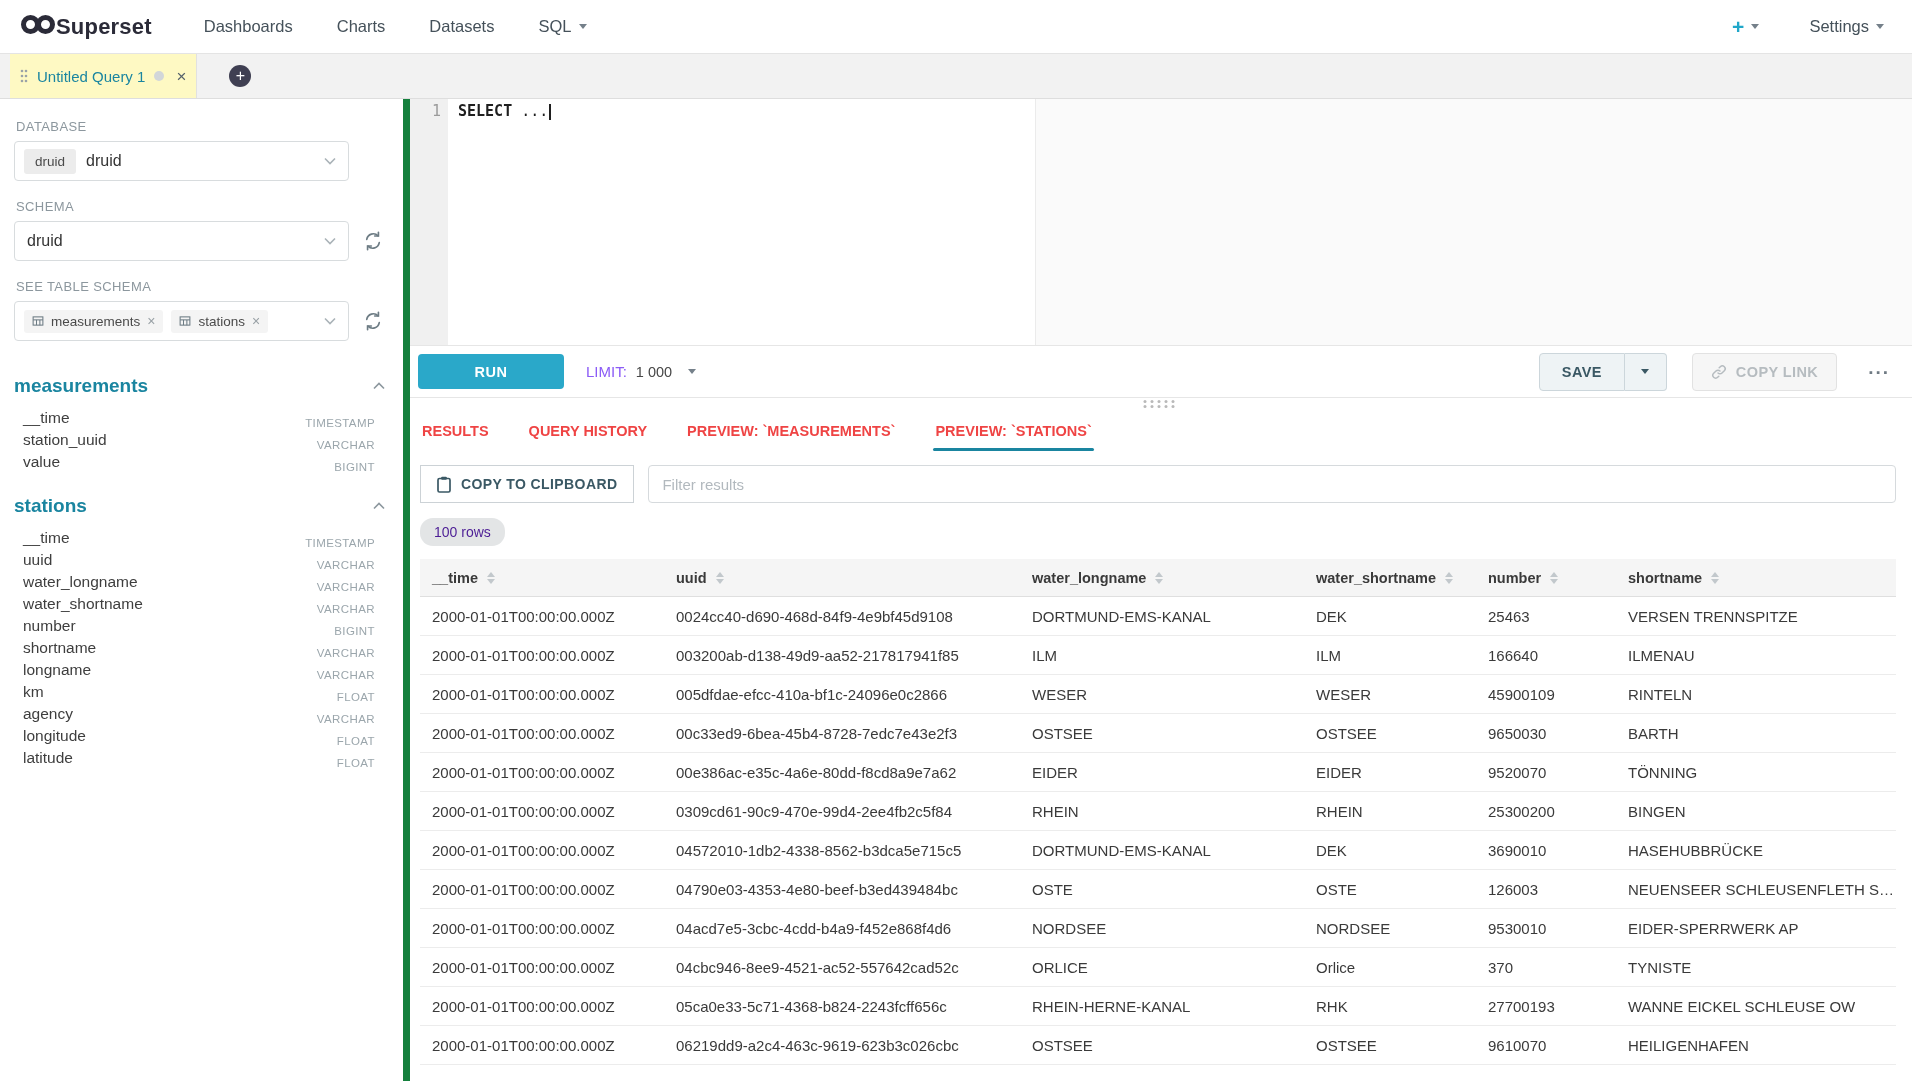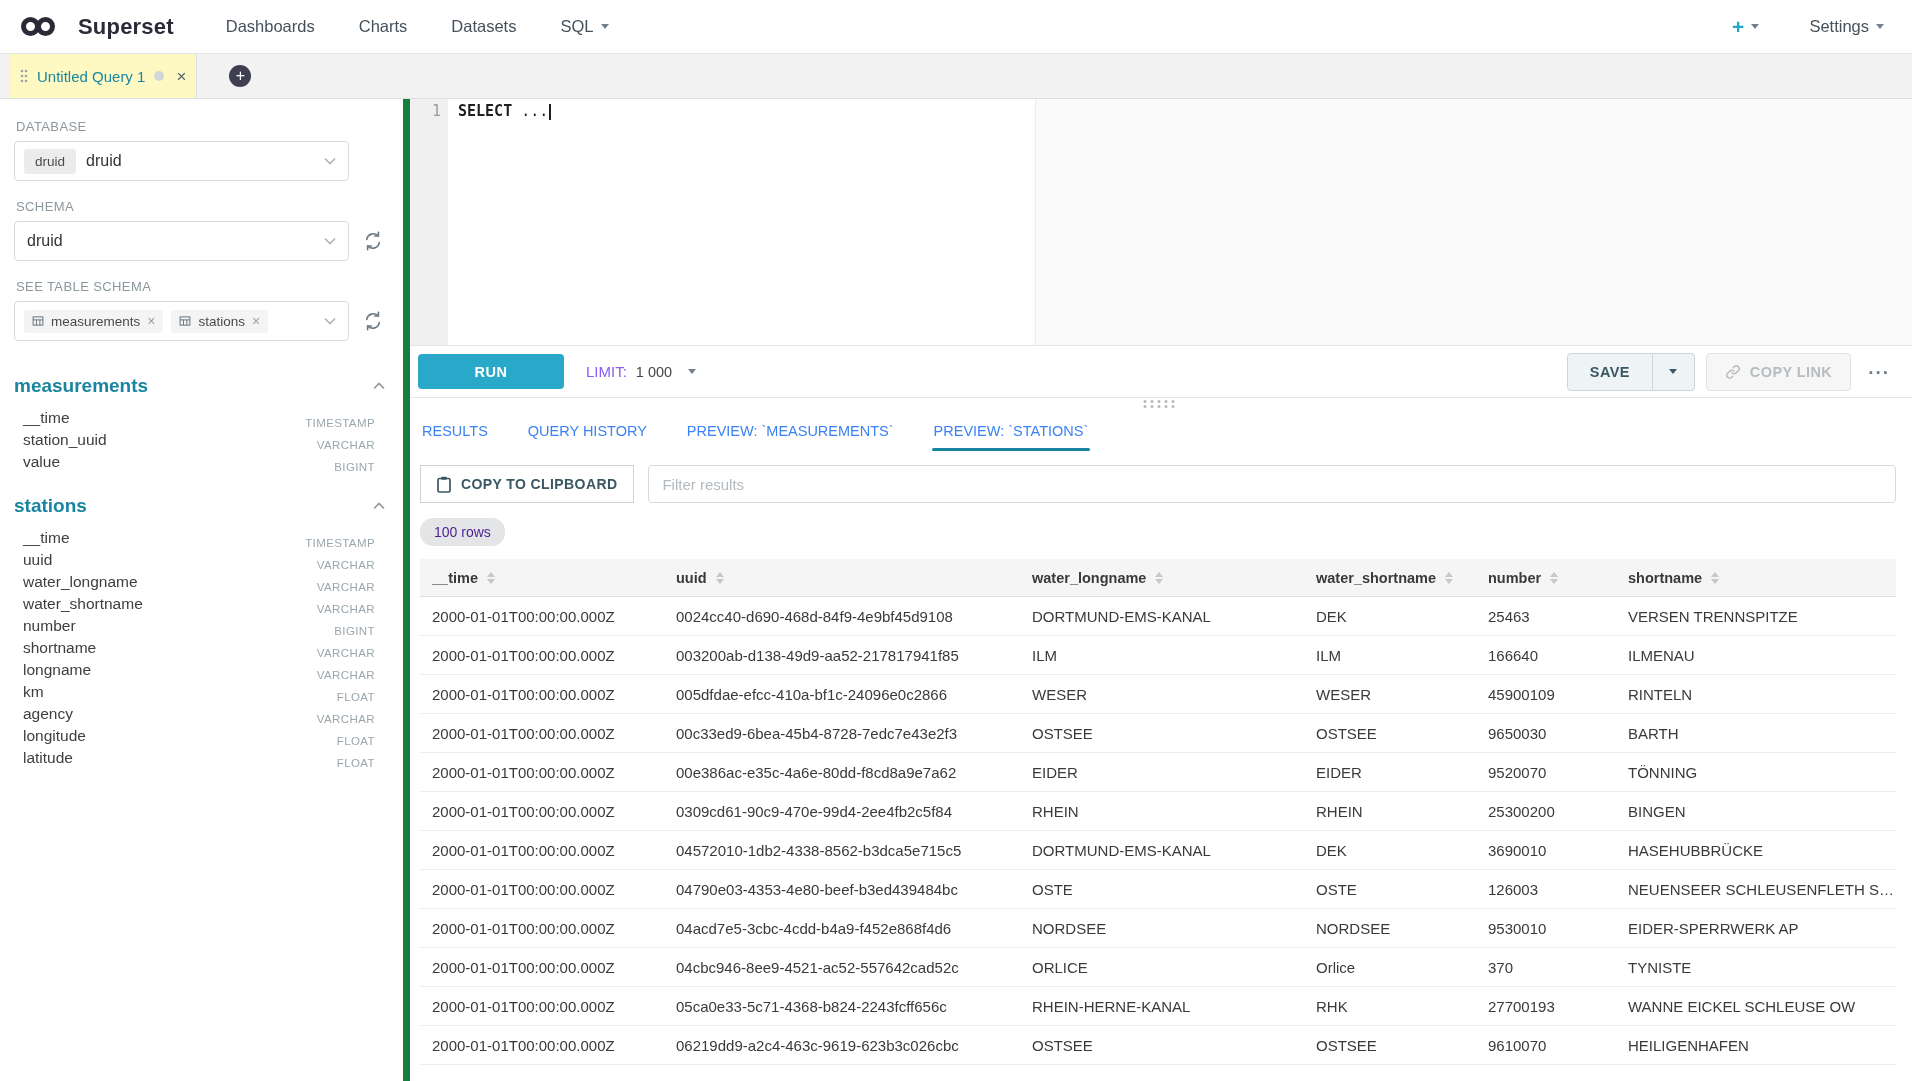--- a/index.html
+++ b/index.html
@@ -3,21 +3,21 @@
 <meta charset="utf-8">
 <style>
   * { margin:0; padding:0; box-sizing:border-box; }
   html,body { width:1912px; height:1081px; overflow:hidden; background:#fff;
     font-family:"Liberation Sans", sans-serif; color:#484848; }
   .app { display:flex; flex-direction:column; width:1912px; height:1081px; }
 
   
   .navbar { height:54px; display:flex; align-items:center; padding:0 28px 0 20px;
     border-bottom:1px solid #e4e4e4; background:#fff; flex:none; }
-  .brand { display:flex; align-items:center; gap:22px; cursor:pointer; }
+  .brand { display:flex; align-items:flex-start; gap:0; cursor:pointer; }
   .brand-name { font-weight:bold; font-size:22px; color:#2b2b38; letter-spacing:0.2px; }
   .nav-items { display:flex; gap:44px; margin-left:52px; font-size:16.5px; color:#45515a; }
   .nav-item { display:flex; align-items:center; cursor:pointer; }
   .caret { display:inline-block; width:0; height:0; border-left:4.5px solid transparent;
     border-right:4.5px solid transparent; border-top:5.5px solid #75808a; margin-left:7px; }
   .navbar-right { margin-left:auto; display:flex; align-items:center; gap:30px; }
   .plus-menu { display:flex; align-items:center; cursor:pointer; }
   .plus-glyph { color:#20a7c9; font-size:21px; font-weight:bold; line-height:1; }
   .settings-menu { display:flex; align-items:center; font-size:16.5px; color:#45515a; cursor:pointer;margin-left:20px; }
 
@@ -81,43 +81,43 @@
   .cursor { display:inline-block; width:2px; height:16px; background:#1f1f1f;
     vertical-align:middle; margin-left:1px; }
 
   .toolbar { height:52px; flex:none; display:flex; align-items:center;
     padding:0 16px 0 8px; border-bottom:1px solid #e6e6e6; }
   .run-btn { width:146px; height:35px; background:#2aa8c9; color:#fff; border:none;
     border-radius:4px; font-weight:bold; font-size:14.5px; letter-spacing:0.6px; cursor:pointer; }
   .limit { display:flex; align-items:center; gap:9px; margin-left:22px; cursor:pointer; }
   .limit-label { font-weight:normal; font-size:15px; color:#8b5cf6; }
   .limit-value { font-size:14.5px; color:#474747; }
-  .toolbar-right { margin-left:auto; display:flex; align-items:center; gap:11px; }
+  .toolbar-right { margin-left:auto; display:flex; align-items:center; gap:25px; }
   .save-split { display:flex; }
   .save-btn { height:38px; padding:0 22px; background:#eef3f5; border:1px solid #ccd6db;
     border-radius:4px 0 0 4px; color:#3a5864; font-weight:bold; font-size:14.5px;
     letter-spacing:0.4px; cursor:pointer; }
   .save-caret { width:42px; height:38px; background:#eef3f5; border:1px solid #ccd6db;
     border-left:none; border-radius:0 4px 4px 0; display:flex; align-items:center;
     justify-content:center; cursor:pointer; }
   .save-caret .caret { border-top-color:#3a5864; margin:0; }
   .copy-link-btn { height:38px; padding:0 18px; background:#f6f6f6; border:1px solid #e2e2e2;
     border-radius:4px; color:#b6bcc0; font-weight:bold; font-size:14.5px; letter-spacing:0.4px;
     display:flex; align-items:center; gap:9px; cursor:not-allowed; }
   .more-btn { background:none; border:none; color:#6f7a83; font-size:19px; font-weight:bold;
     letter-spacing:2px; cursor:pointer; padding:0 6px 8px 6px; }
 
   .resize-row { height:13px; flex:none; position:relative; }
   .dots { position:absolute; left:50%; top:2px; transform:translateX(-50%);
     display:grid; grid-template-columns:repeat(5,7px); grid-template-rows:repeat(2,5px); }
   .dots i { width:3px; height:3px; border-radius:50%; background:#b9b9b9; }
 
   .south-tabs { display:flex; gap:36px; padding:6px 0 0 10px; flex:none; }
-  .stab { font-size:14.5px; color:#3b82f6; padding:6px 2px 12px 2px; position:relative;
-    cursor:pointer; white-space:nowrap; }
+  .stab { font-size:14.5px; color:#ef4444; padding:6px 2px 12px 2px; position:relative;
+    cursor:pointer; white-space:nowrap;font-weight:bold; }
   .stab.active::after { content:""; position:absolute; left:0; right:0; bottom:0;
     height:3px; background:#1a85a0; border-radius:2px; }
 
   .results-bar { display:flex; align-items:center; gap:14px; margin:14px 16px 0 10px; flex:none; }
   .copy-btn { height:38px; padding:0 16px; background:#fff; border:1px solid #ccd2d6;
     border-radius:0; color:#3a5864; font-weight:bold; font-size:14px; letter-spacing:0.4px;
     display:flex; align-items:center; gap:10px; cursor:pointer; }
   .copy-btn .cicon { color:#3a5864; display:flex; }
   .filter-input { flex:1; height:38px; border:1px solid #d6dadd; border-radius:4px;
     padding:0 13px; font-size:15px; color:#333; font-family:"Liberation Sans", sans-serif; }

